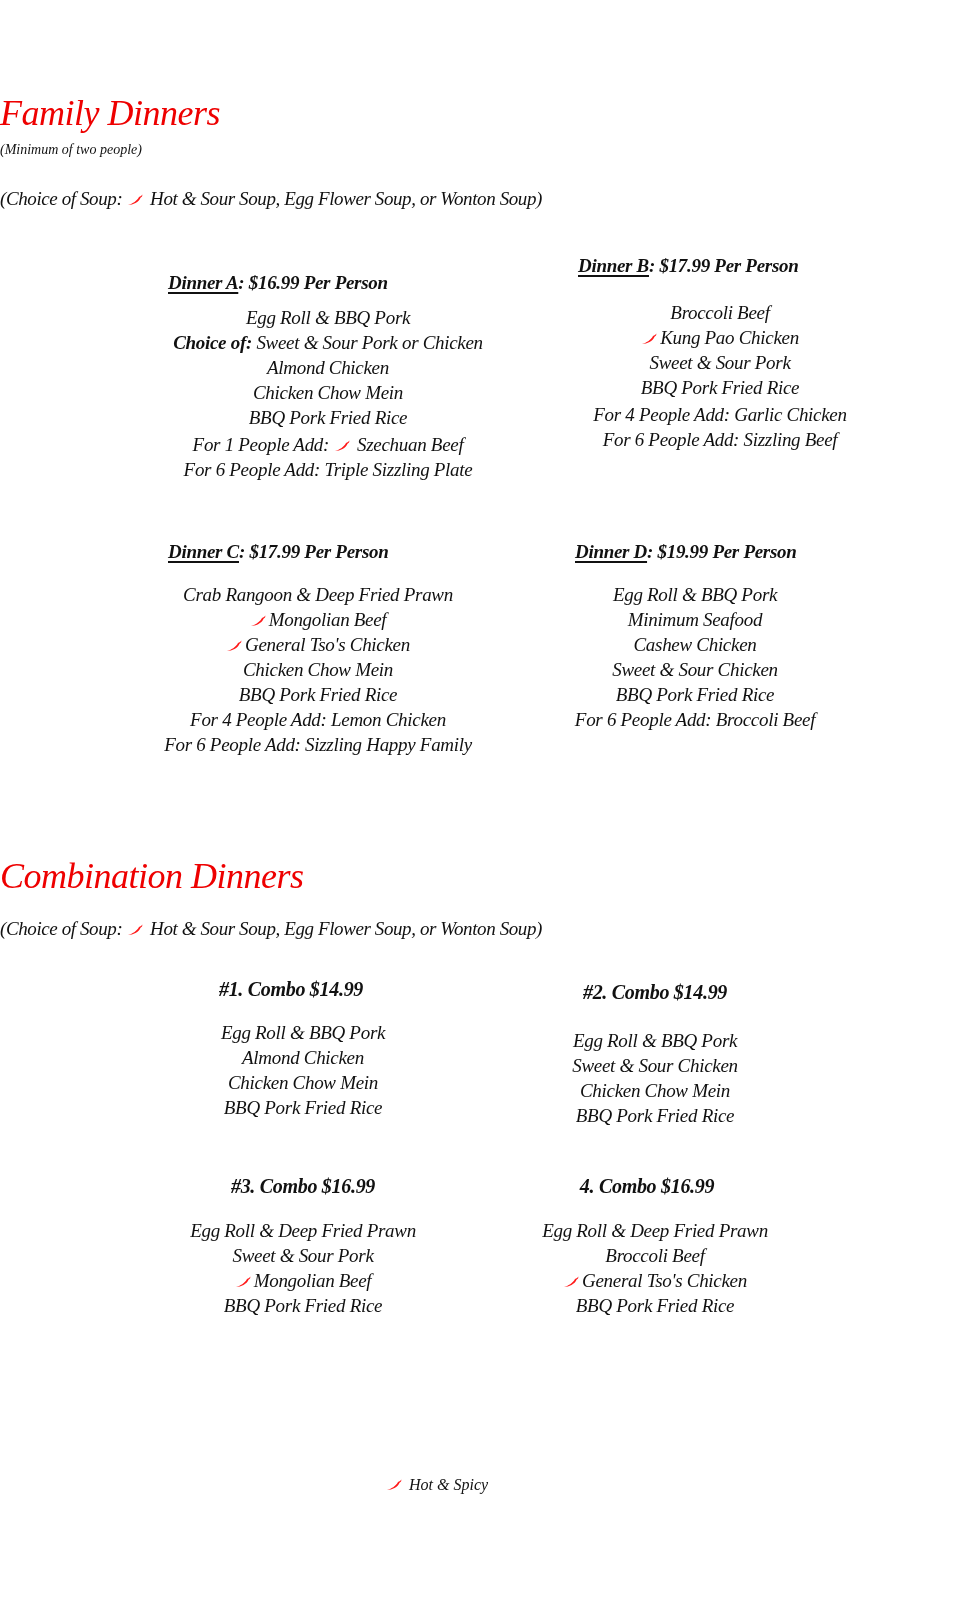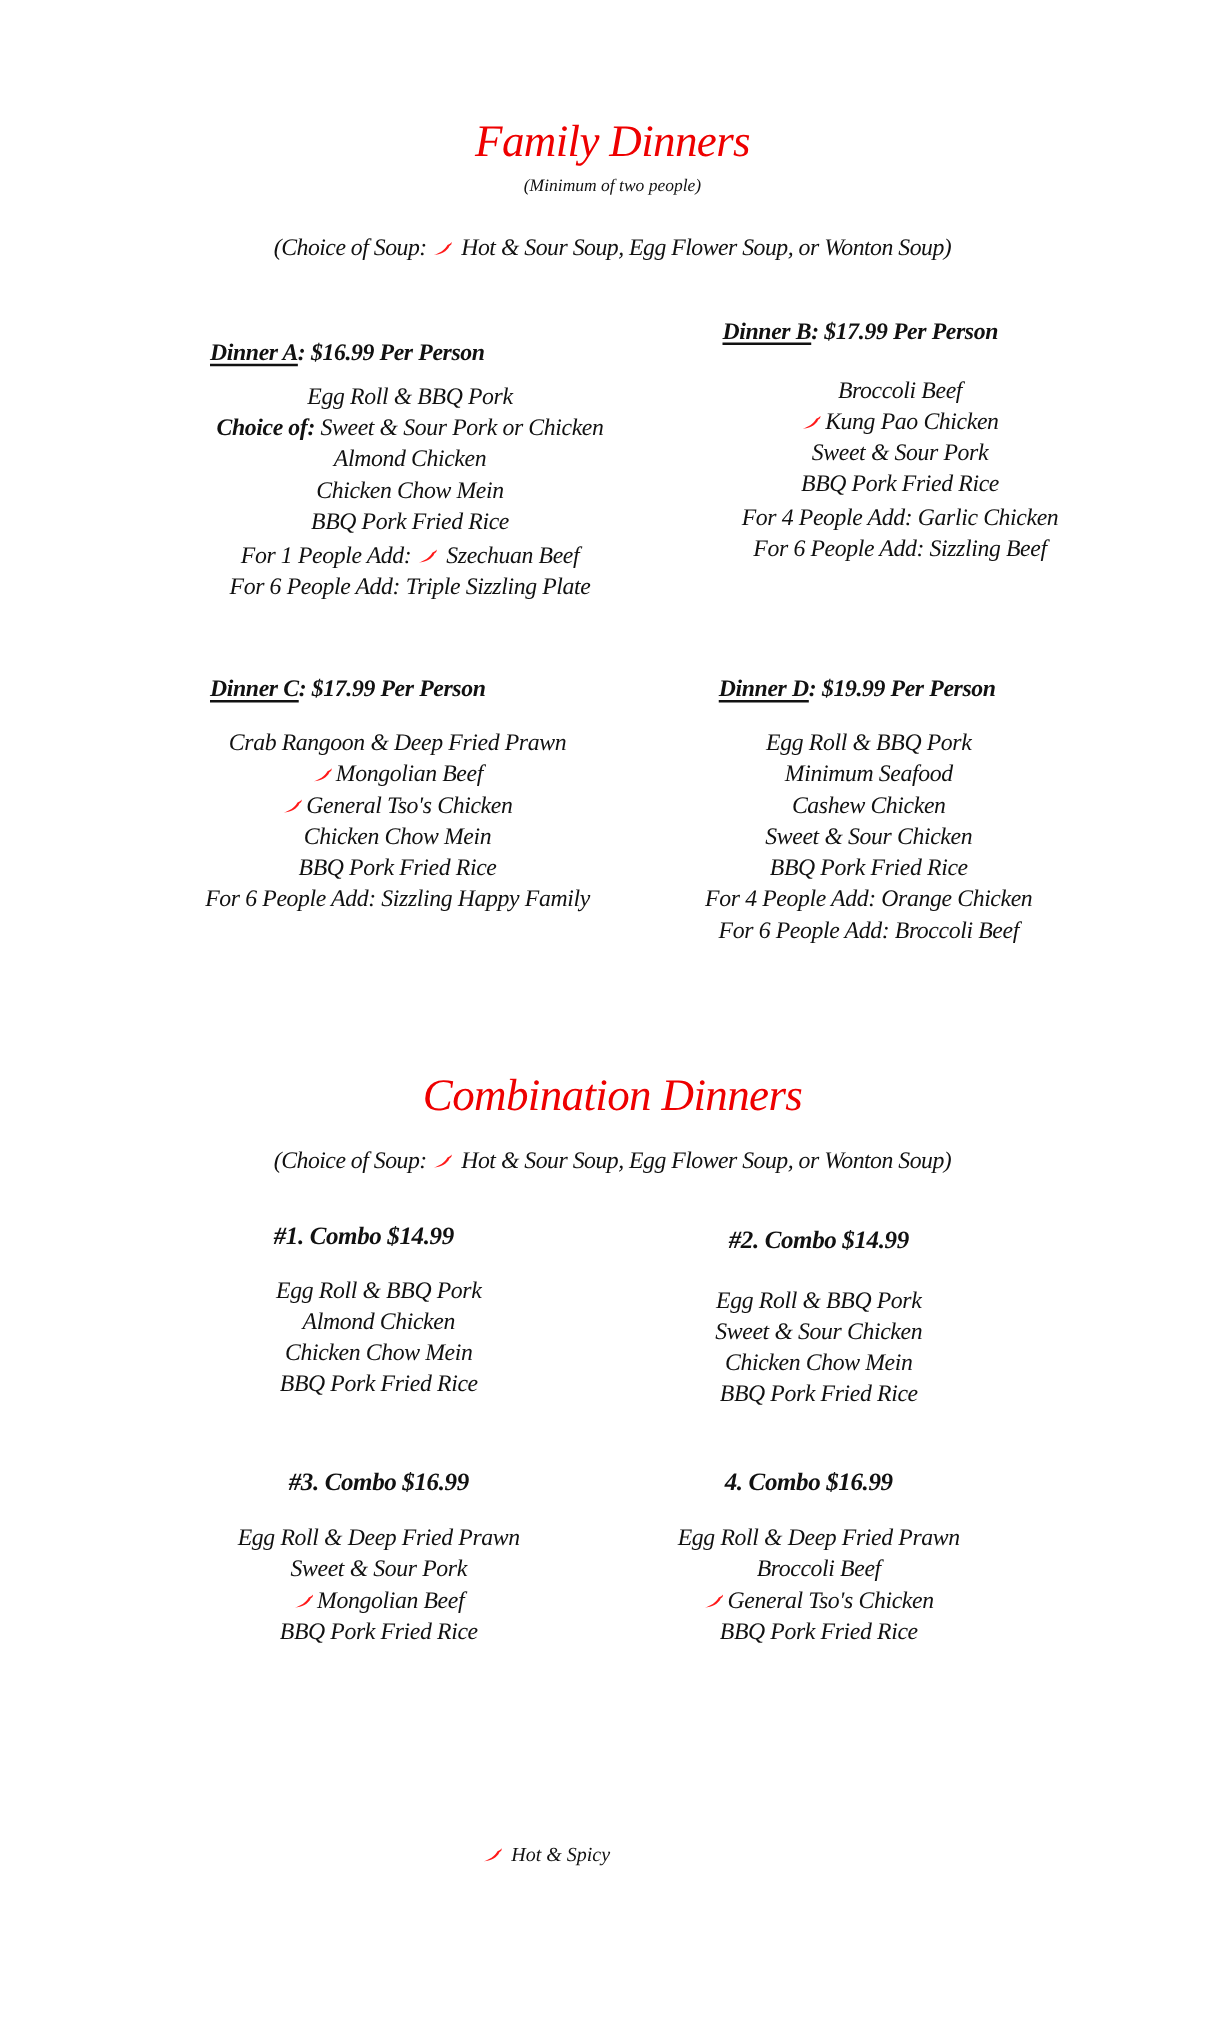--- a/index.html
+++ b/index.html
@@ -1,19 +1,19 @@
 <!DOCTYPE html>
 <html><head>
 <meta charset="utf-8">
 <style>
   html, body { margin: 0; padding: 0; background: #ffffff; }
   body { width: 980px; height: 1614px; position: relative; overflow: hidden;
          font-family: "DejaVu Serif", "Liberation Serif", serif; color: #111; }
   .abs { position: absolute; }
-  .center { text-align: center; }
+  .center { }
   .title { font-style: italic; color: #ee0000; font-size: 36px; left: 0; width: 980px;
            font-family: "Liberation Serif", serif; letter-spacing: -0.5px; }
   .subtitle { font-style: italic; font-size: 14px; left: 0; width: 980px;
               font-family: "Liberation Serif", serif; }
   .soup { font-style: italic; font-size: 19px; left: 0; width: 980px;
           font-family: "Liberation Serif", serif; letter-spacing: -0.4px; }
   .heading { font-style: italic; font-weight: bold; font-size: 19px; white-space: nowrap;
              font-family: "Liberation Serif", serif; letter-spacing: -0.3px; }
   .heading .lab { text-decoration: underline; text-underline-offset: 3px; text-decoration-thickness: 1.5px; }
   .items { font-style: italic; font-size: 19px; line-height: 25px; white-space: nowrap;
@@ -81,33 +81,33 @@
 <div class="abs items" style="left:148px; width:340px; top:582px;">
   <span class="row">Crab Rangoon &amp; Deep Fried Prawn</span>
   <span class="row"><svg class="chili">
         <use href="#chili"></use>
       </svg><span>Mongolian Beef</span></span>
   <span class="row"><svg class="chili">
         <use href="#chili"></use>
       </svg><span>General Tso's Chicken</span></span>
   <span class="row">Chicken Chow Mein</span>
   <span class="row">BBQ Pork Fried Rice</span>
+  <span class="row">For 4 People Add: Lemon Chicken</span>
   <span class="row">For 6 People Add: Sizzling Happy Family</span>
 </div>
 
 <div class="abs heading" style="left:575px; top:541px;">
   <span class="lab">Dinner D</span><span>:  $19.99 Per Person</span>
 </div>
 <div class="abs items" style="left:530px; width:330px; top:582px;">
   <span class="row">Egg Roll &amp; BBQ Pork</span>
   <span class="row">Minimum Seafood</span>
   <span class="row">Cashew Chicken</span>
   <span class="row">Sweet &amp; Sour Chicken</span>
   <span class="row">BBQ Pork Fried Rice</span>
-  <span class="row">For 4 People Add: Orange Chicken</span>
   <span class="row">For 6 People Add: Broccoli Beef</span>
 </div>
 
 <div class="abs title center" style="top:855px;">Combination Dinners</div>
 <div class="abs soup center" style="top:918px;">
   <span>(Choice of Soup:</span>
   <svg class="chili">
       <use href="#chili"></use>
     </svg>
   <span>Hot &amp; Sour Soup, Egg Flower Soup, or Wonton Soup)</span>

